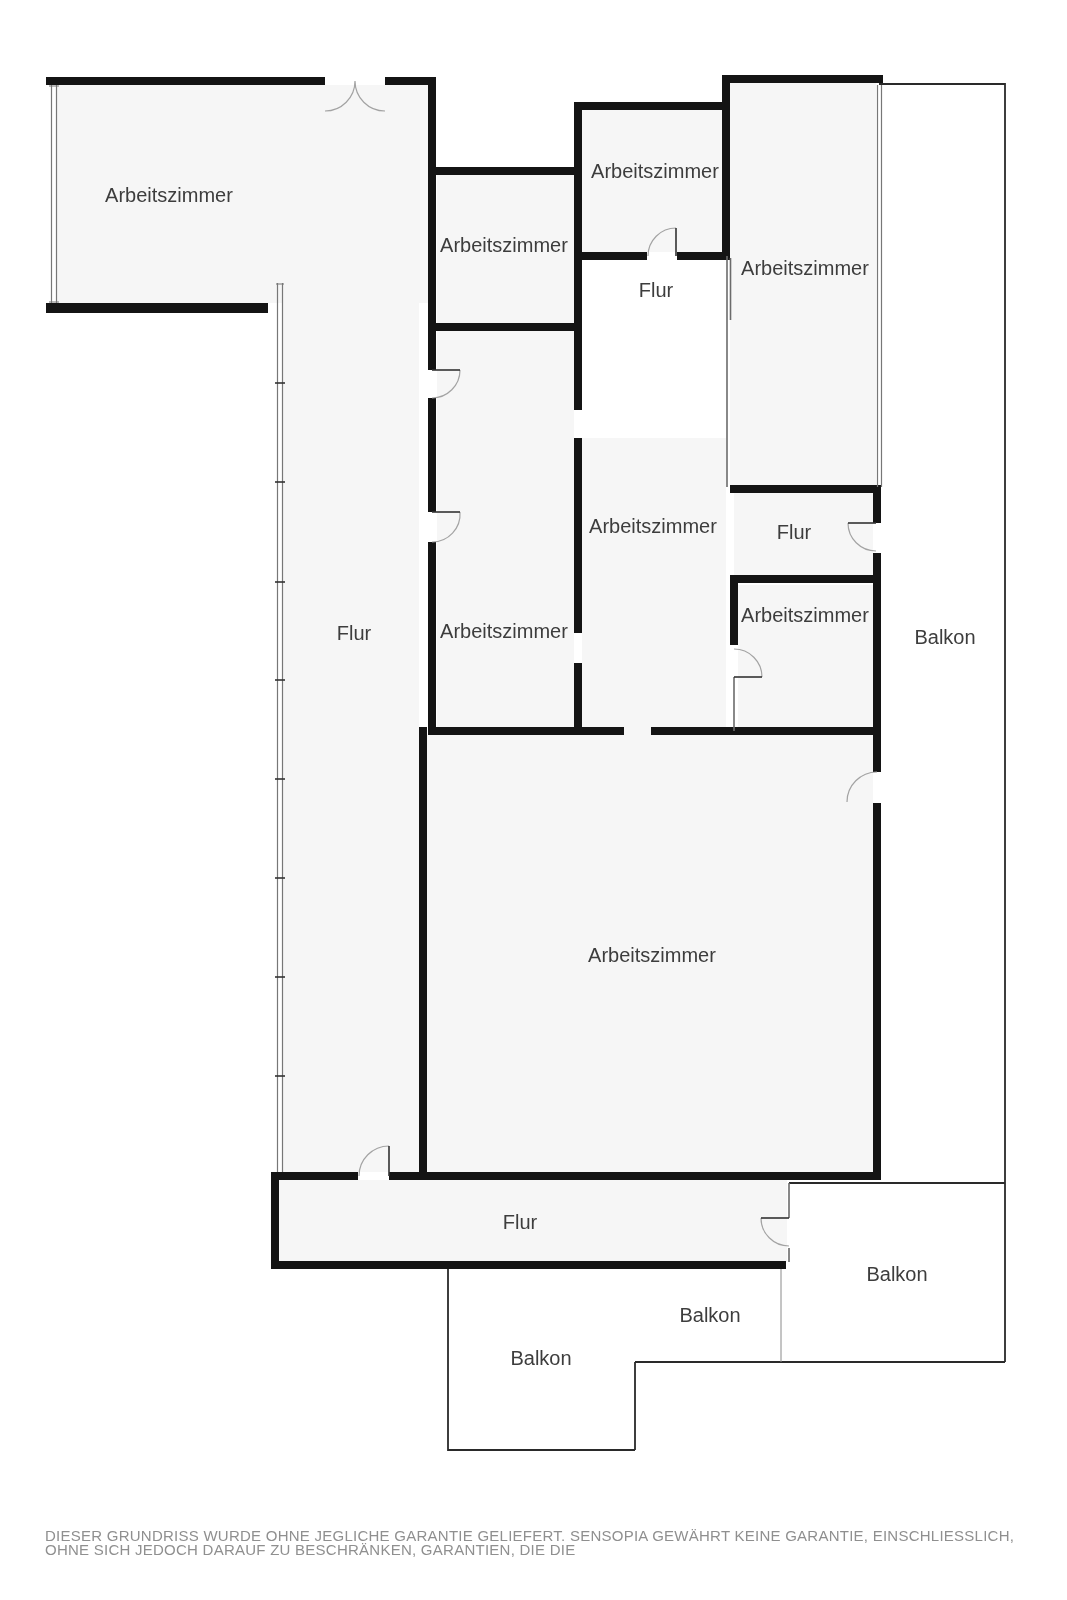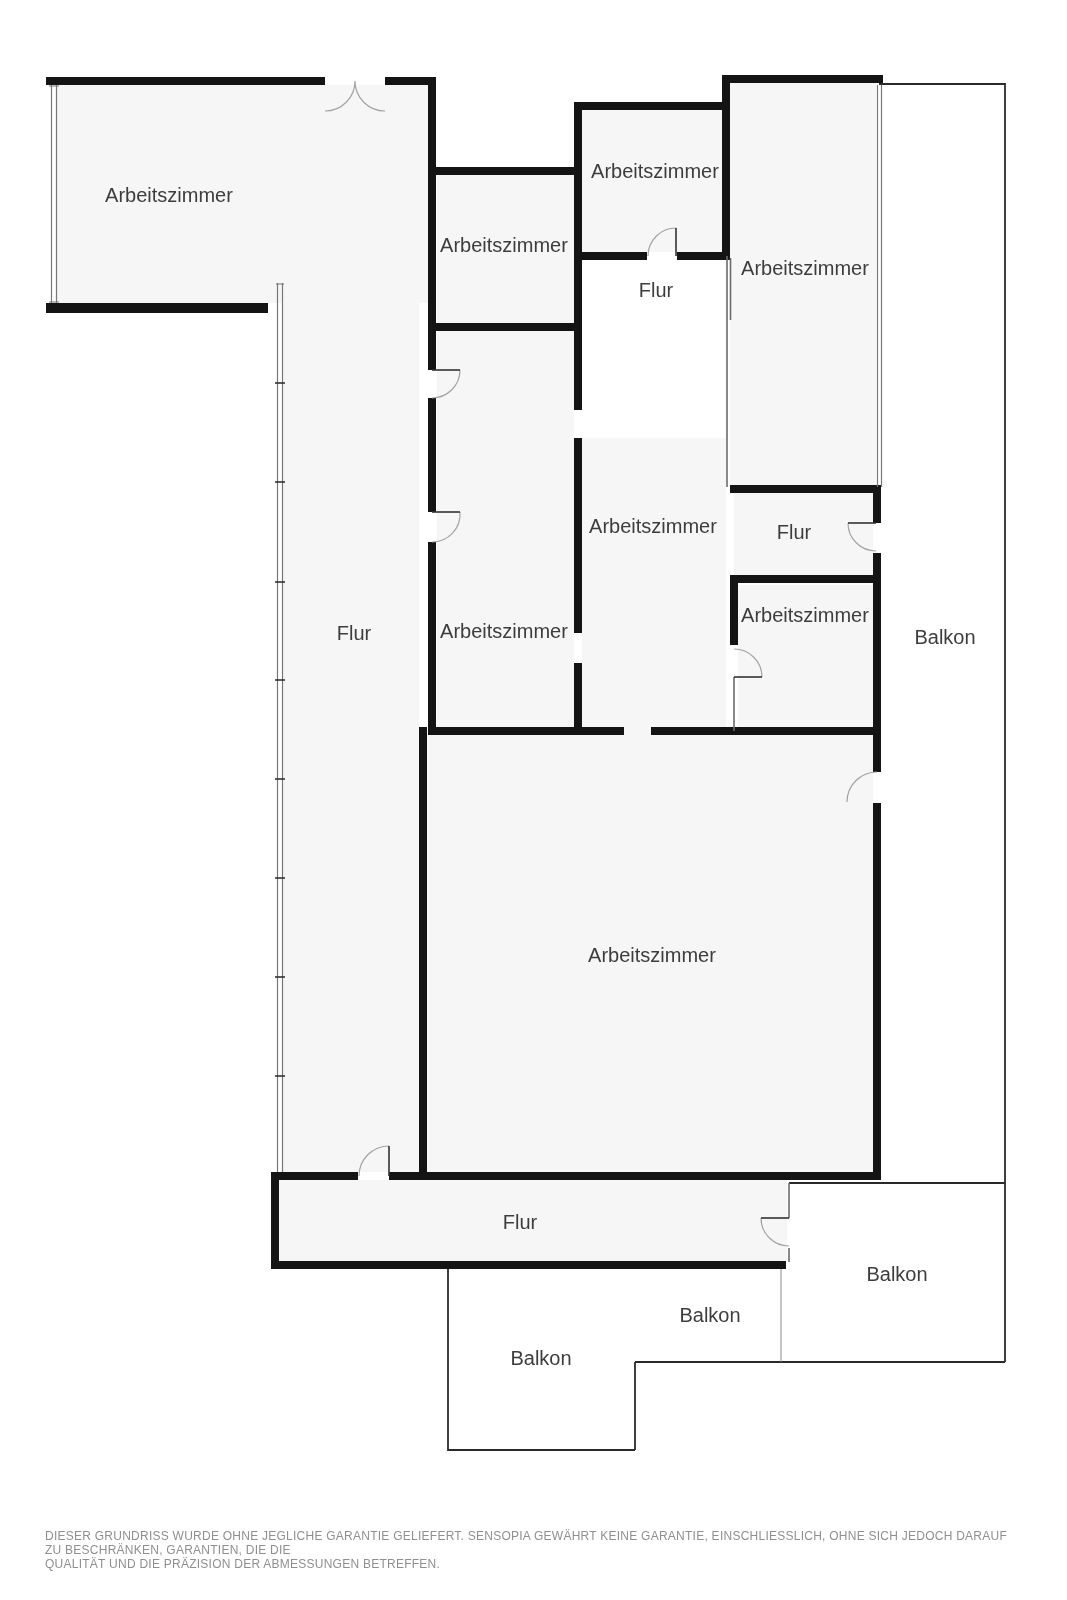--- a/index.html
+++ b/index.html
@@ -4,21 +4,21 @@
 <style>
   :root{
     --wall:#141414; --room:#f6f6f6; --thin:#2a2a2a; --arc:#a3a3a3;
     --label:#3d3d3d; --disc:#8f8f8f; --bg:#ffffff;
   }
   html,body{margin:0;padding:0;background:var(--bg);}
   .page{position:relative;width:1067px;height:1600px;background:var(--bg);
         font-family:"Liberation Sans", sans-serif;overflow:hidden;}
   svg text{font-family:"Liberation Sans", sans-serif;fill:var(--label);}
   .disclaimer{position:absolute;left:45px;top:1529px;width:975px;
-    color:var(--disc);font-size:12px;line-height:14px;letter-spacing:.25px;}
+    color:var(--disc);font-size:15px;line-height:14px;letter-spacing:.25px;}
 </style>
 </head>
 <body>
 
 <div class="page">
   <svg width="1067" height="1600" viewBox="0 0 1067 1600" xmlns="http://www.w3.org/2000/svg">
 
     <g fill="var(--room)" stroke="none">
       <rect x="57" y="85" width="371" height="218"></rect>
       <rect x="283" y="300" width="136" height="872"></rect>
@@ -127,15 +127,14 @@
         <text x="520" y="1222" dominant-baseline="central">Flur</text>
         <text x="897" y="1274" dominant-baseline="central">Balkon</text>
         <text x="710" y="1315" dominant-baseline="central">Balkon</text>
         <text x="541" y="1358" dominant-baseline="central">Balkon</text>
       </g>
   </svg>
 
   
   <div class="disclaimer">
     <div>DIESER GRUNDRISS WURDE OHNE JEGLICHE GARANTIE GELIEFERT. SENSOPIA GEWÄHRT KEINE GARANTIE, EINSCHLIESSLICH, OHNE SICH JEDOCH DARAUF ZU BESCHRÄNKEN, GARANTIEN, DIE DIE</div>
-    <div>QUALITÄT UND DIE PRÄZISION DER ABMESSUNGEN BETREFFEN.</div>
   </div>
 </div>
 
 </body></html>

